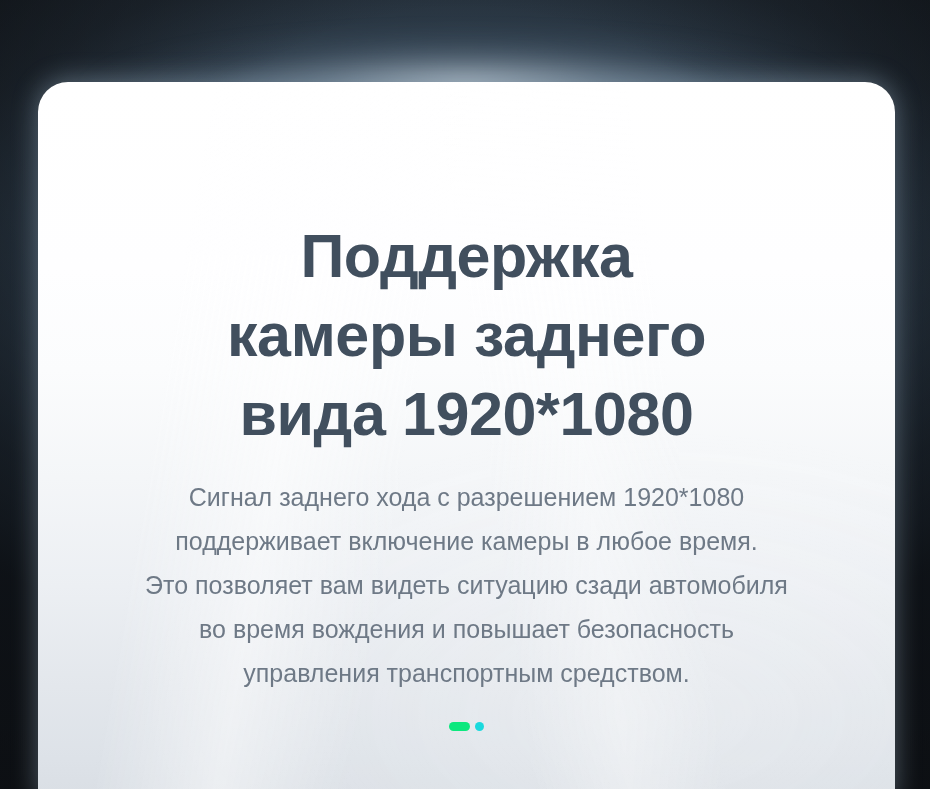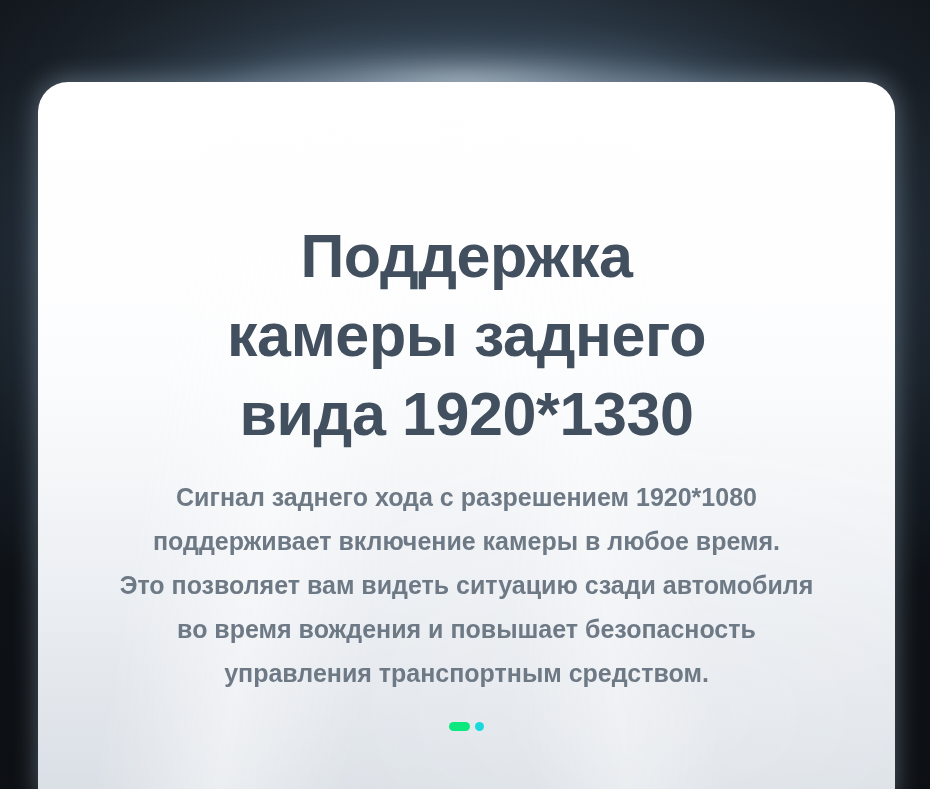--- a/index.html
+++ b/index.html
@@ -115,21 +115,21 @@
   }
 
   
   .body-copy {
     position: absolute;
     left: 0;
     right: 0;
     top: 368px;
     text-align: center;
     font-size: 25px;
-    font-weight: bold;
+    font-weight: normal;
     line-height: 44px;
     color: #6e7986;
     white-space: pre-line;
   }
 
   
   .pager {
     position: absolute;
     left: 0;
     right: 0;
@@ -159,21 +159,21 @@
 
   <div class="backdrop"></div>
   <div class="top-glow"></div>
   <div class="vignette"></div>
 
   <div class="card">
     <div class="card-sheen"></div>
 
     <h1 class="headline">Поддержка
 камеры заднего
-вида  1920*1330</h1>
+вида  1920*1080</h1>
 
     <p class="body-copy">Сигнал заднего хода с разрешением 1920*1080
 поддерживает включение камеры в любое время.
 Это позволяет вам видеть ситуацию сзади автомобиля
 во время вождения и повышает безопасность
 управления транспортным средством.</p>
 
     <div class="pager">
       <span class="dot active"></span>
       <span class="dot idle"></span>

